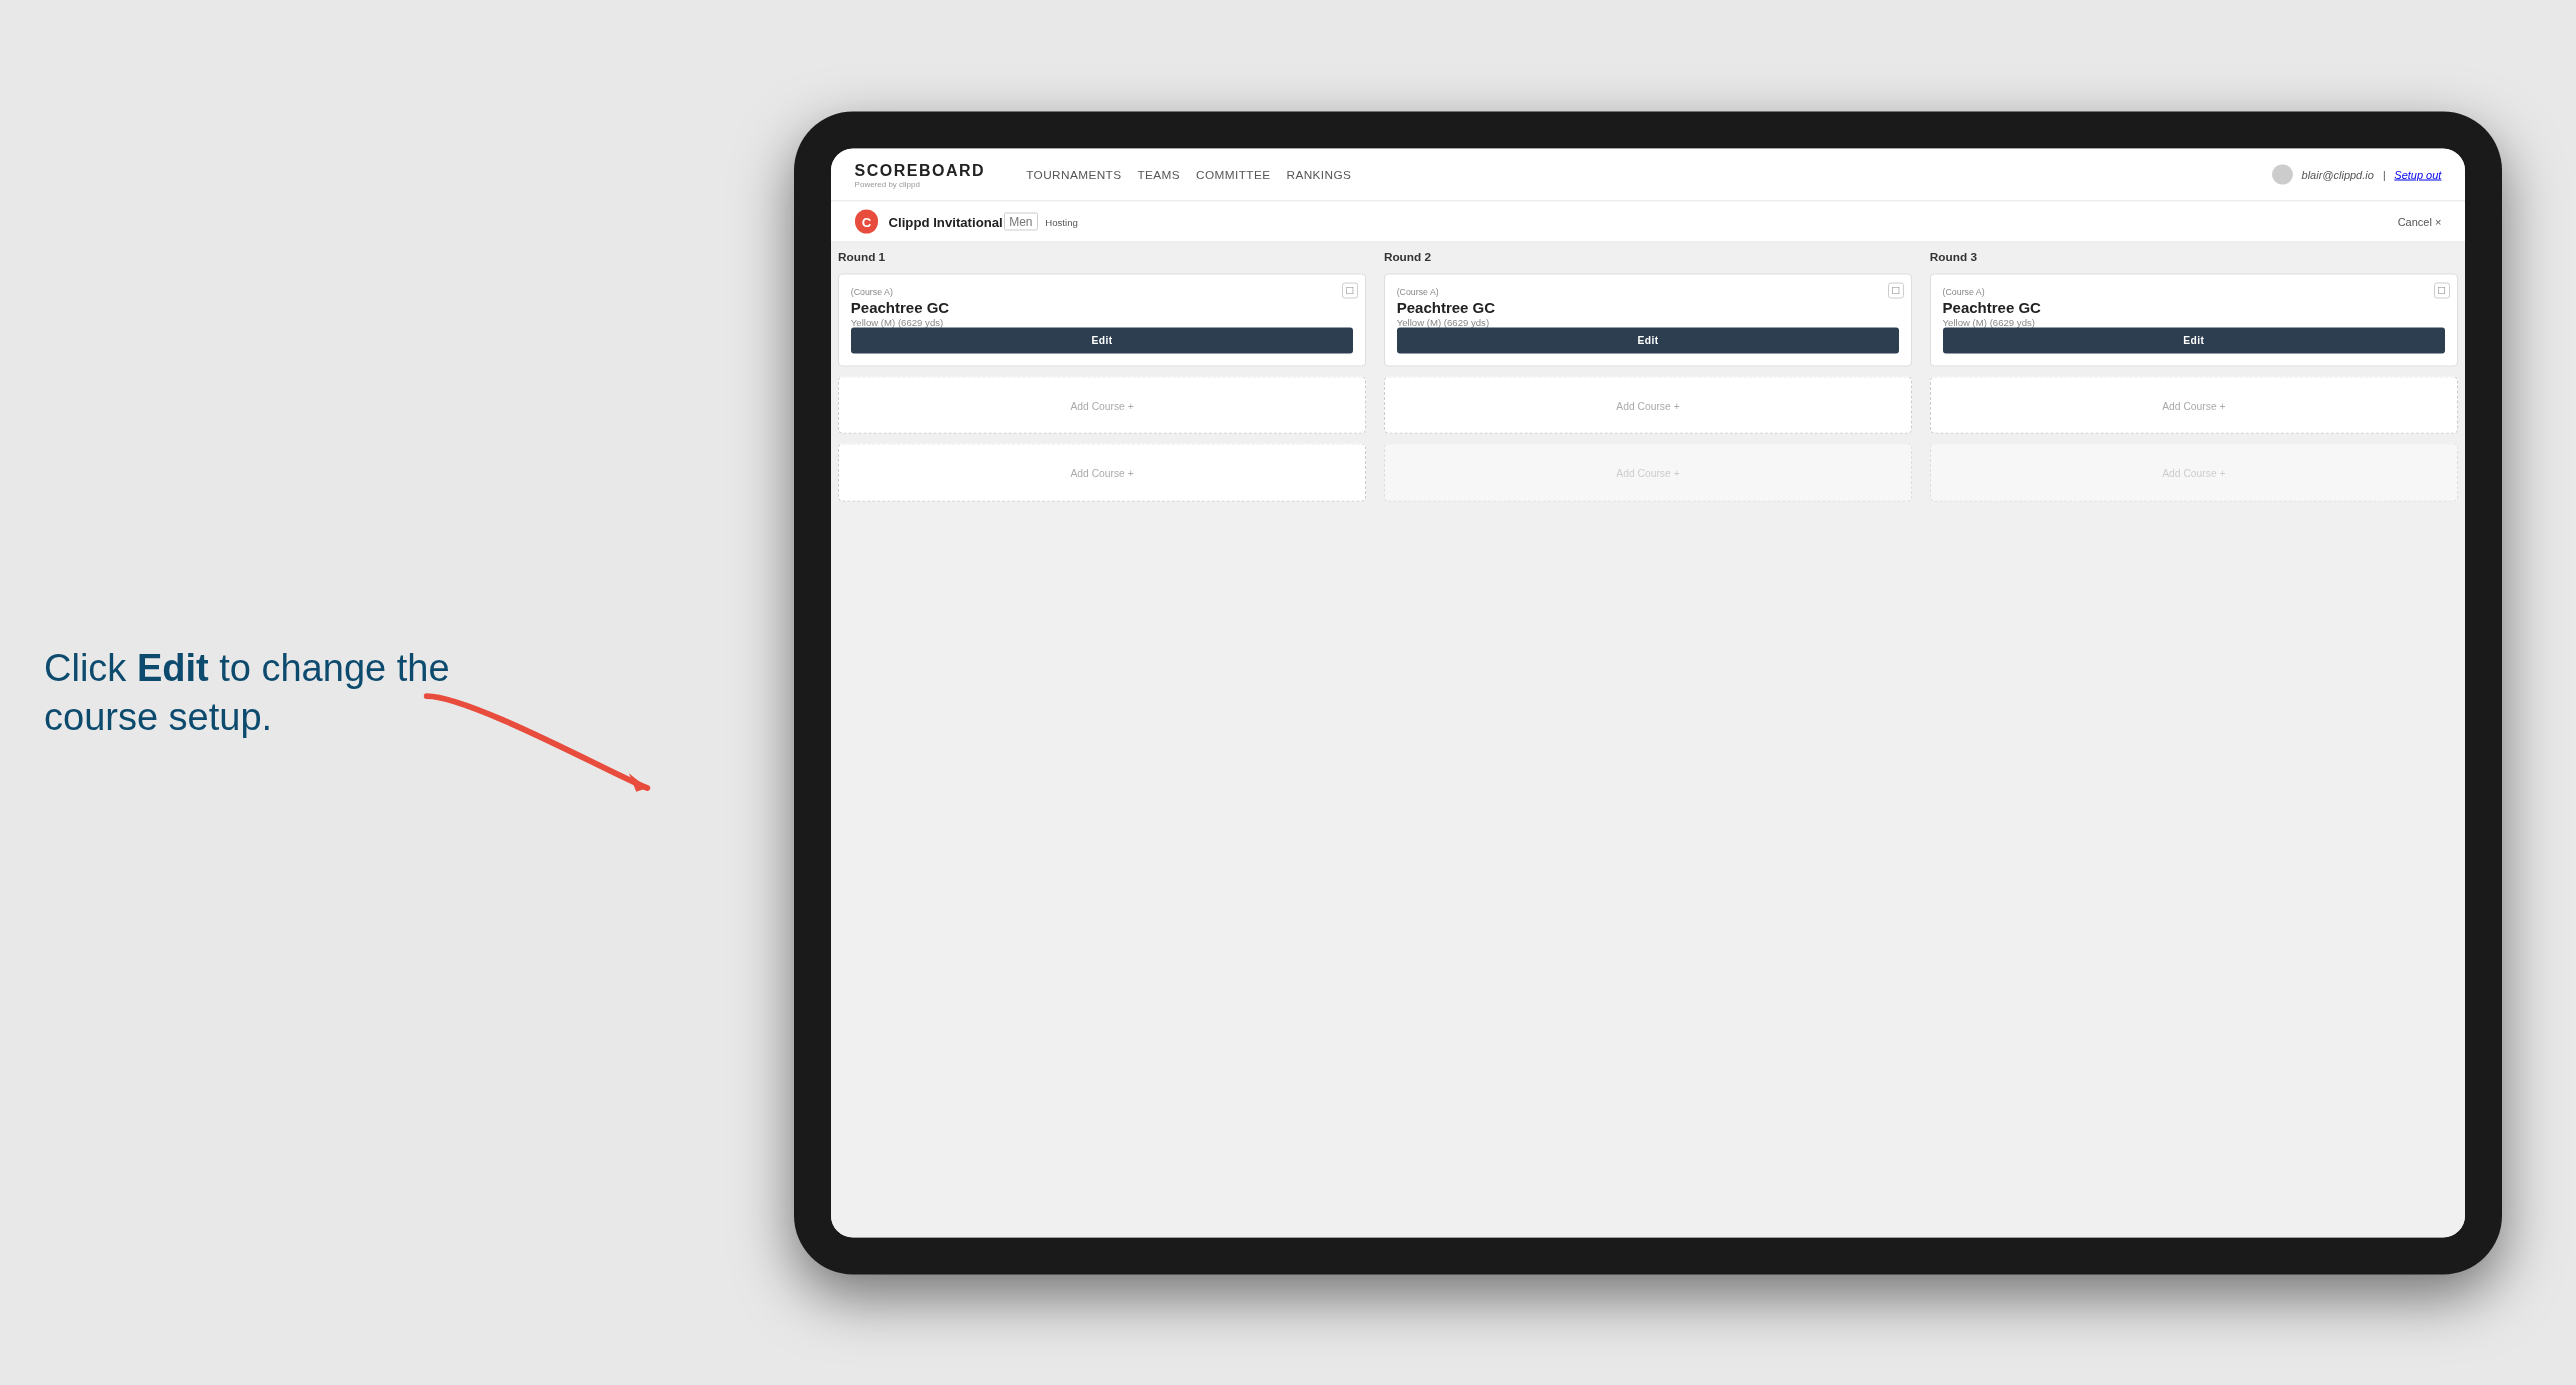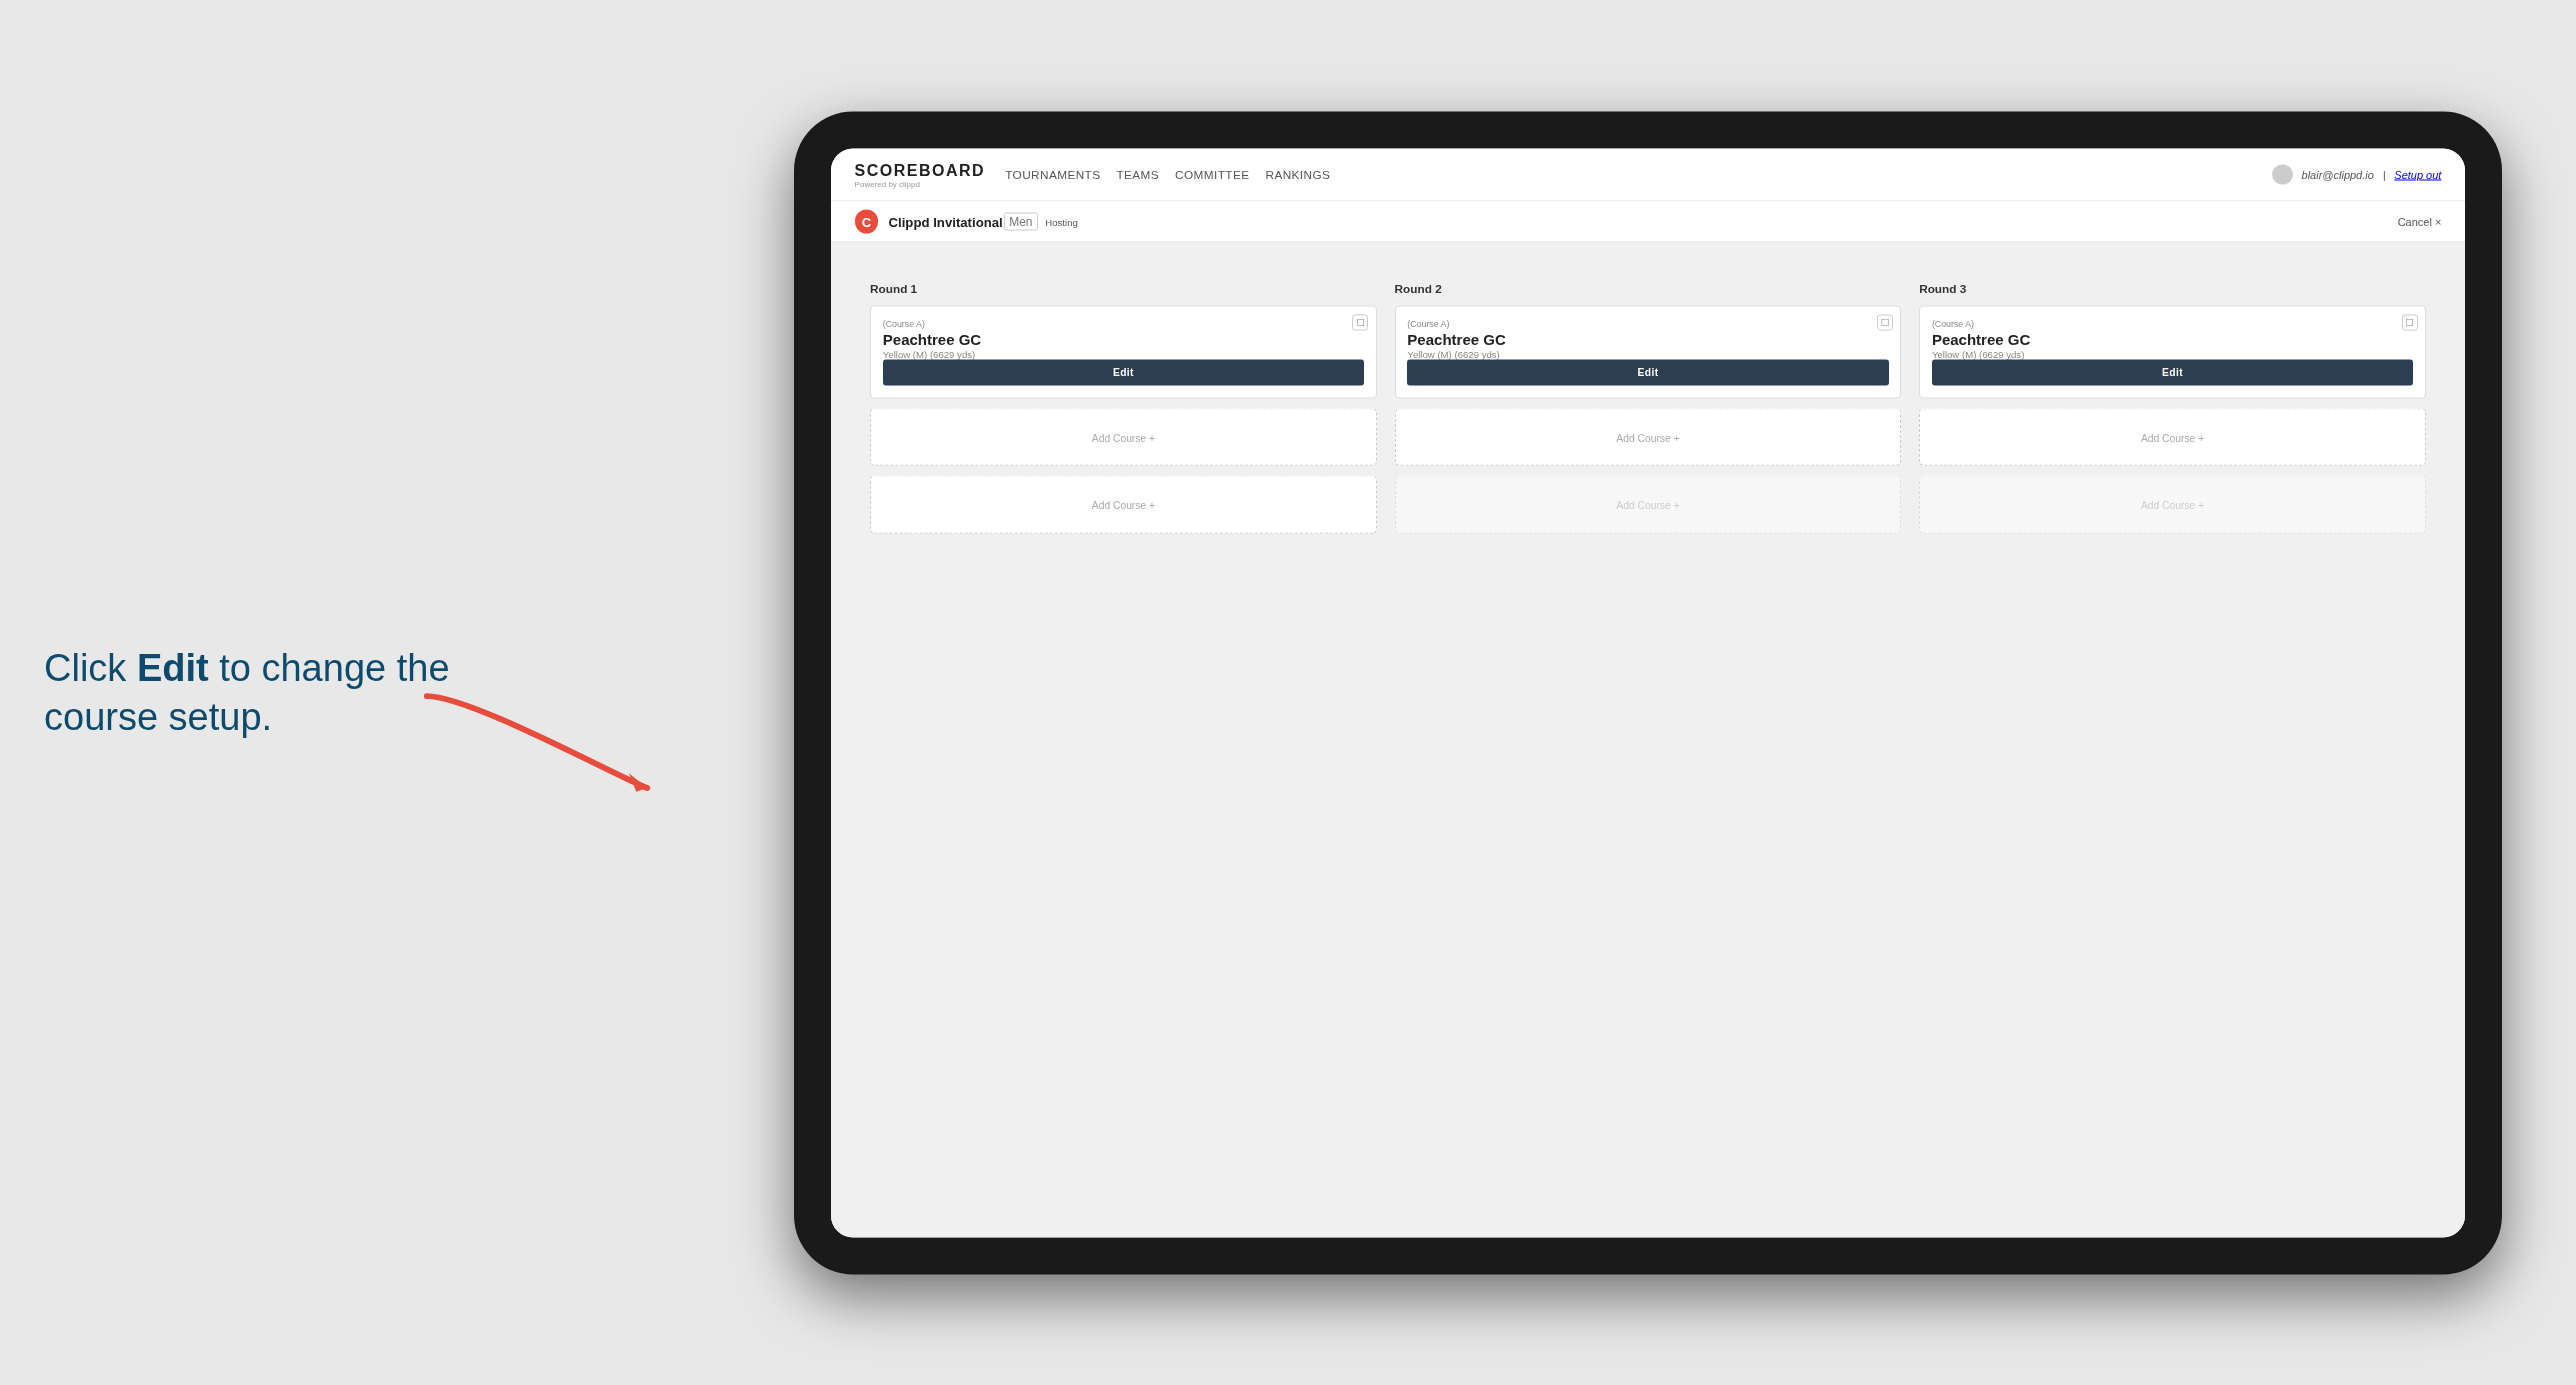--- a/index.html
+++ b/index.html
@@ -71,21 +71,21 @@
       border-bottom: 0.7px solid #ddd;
       display: flex;
       align-items: center;
       padding: 0 23.6px;
       height: 53px;
       flex-shrink: 0;
     }
     .navbar-brand {
       display: flex;
       flex-direction: column;
-      margin-right: 20px;
+      margin-right: 41px;
     }
     .navbar-brand .scoreboard {
       font-size: 16px;
       font-weight: 900;
       letter-spacing: 1.5px;
       color: #222;
     }
     .navbar-brand .powered {
       font-size: 8px;
       color: #999;
@@ -184,21 +184,21 @@
     .tab-item.active {
       background: #fff;
       color: #222;
       font-weight: 600;
     }
 
     
     .main-content {
       flex: 1;
       background: #f0f0f0;
-      padding: 39px;
+      padding: 7px;
       overflow-y: auto;
     }
 
     .rounds-grid {
       display: grid;
       grid-template-columns: repeat(3, 1fr);
       gap: 17.7px;
       max-width: 100%;
     }
 

